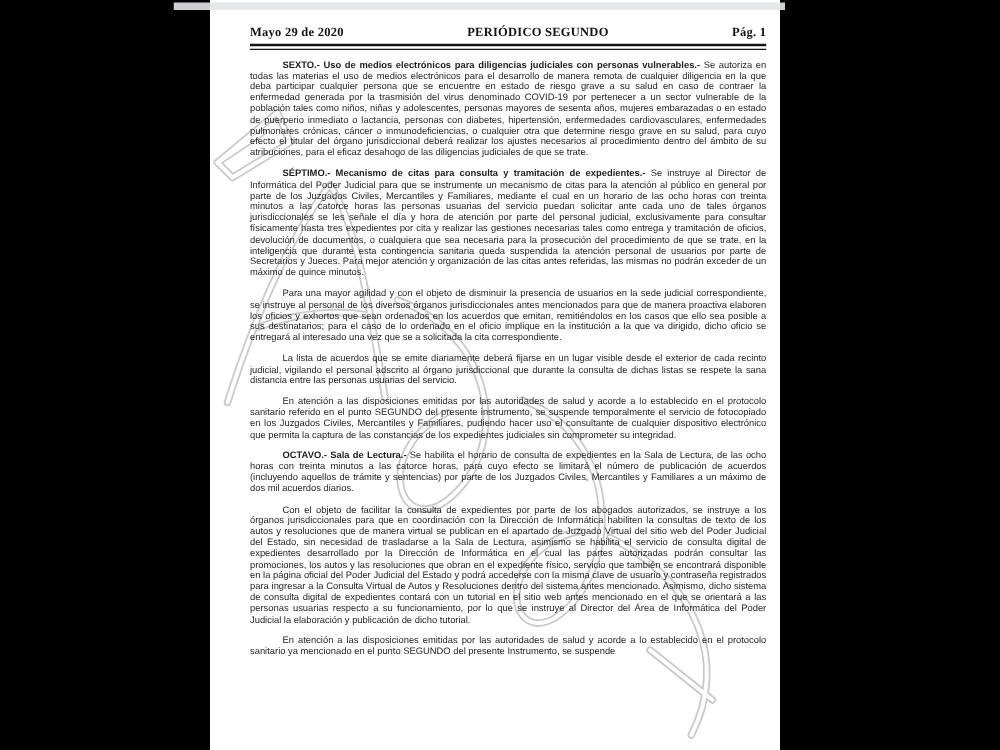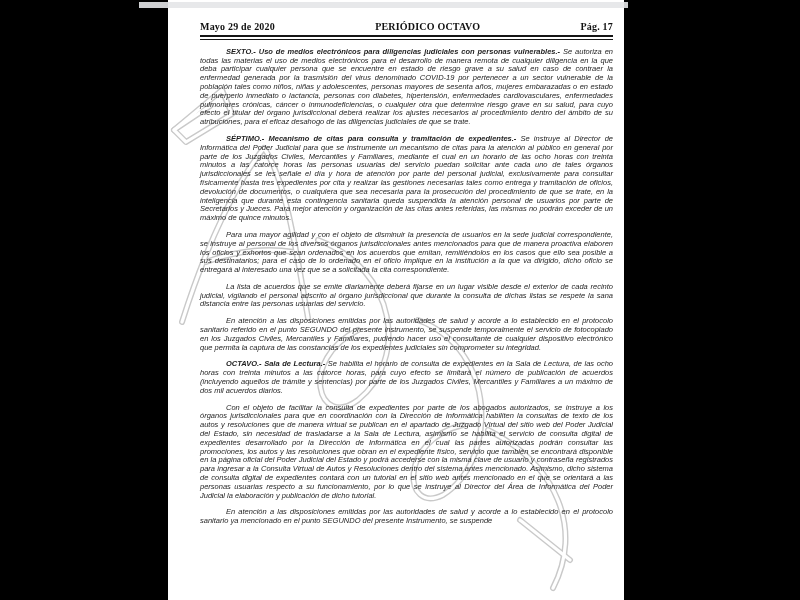--- a/index.html
+++ b/index.html
@@ -70,21 +70,20 @@
   .rule-thin { height: 1.2px; background: #151515; }
   .content {
     font-size: 7.5px;
     line-height: 8.8px;
     color: #1e1e1e;
     text-align: justify;
   }
   .content p {
     margin: 0 0 8px 0;
     text-indent: 26px;
-    font-style: italic;
   }
   .content b { font-weight: bold; }
 </style>
 </head>
 <body>
 
 <div class="stage">
 
   <div class="top-band"></div>
 
@@ -110,22 +109,22 @@
         <path d="M 250 320 C 330 350 330 460 275 495 C 235 515 230 440 295 425"></path>
         <path d="M 320 430 C 390 465 415 530 385 588"></path>
         <path d="M 352 520 L 402 560"></path>
       </g>
     </svg>
 
     <div class="page-inner">
 
       <div class="header">
         <span>Mayo 29 de 2020</span>
-        <span>PERIÓDICO OCTAVO</span>
-        <span>Pág. 17</span>
+        <span>PERIÓDICO SEGUNDO</span>
+        <span>Pág. 1</span>
       </div>
 
       <div class="rule">
         <div class="rule-thick"></div>
         <div class="rule-gap"></div>
         <div class="rule-thin"></div>
       </div>
 
       <div class="content">
 

